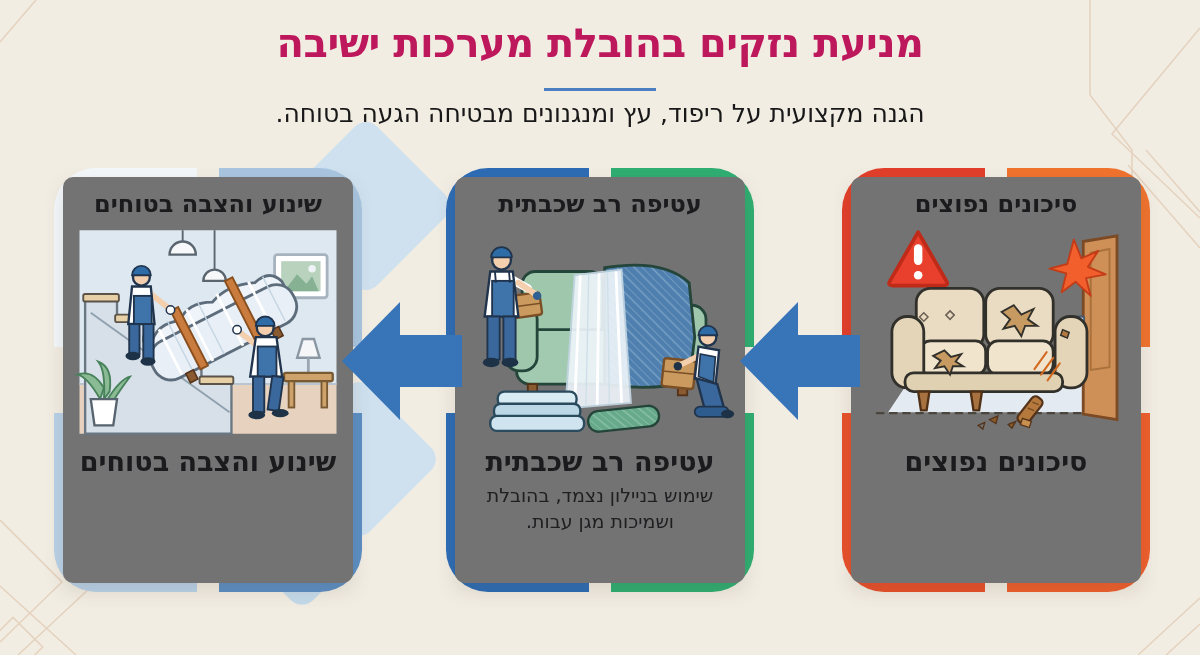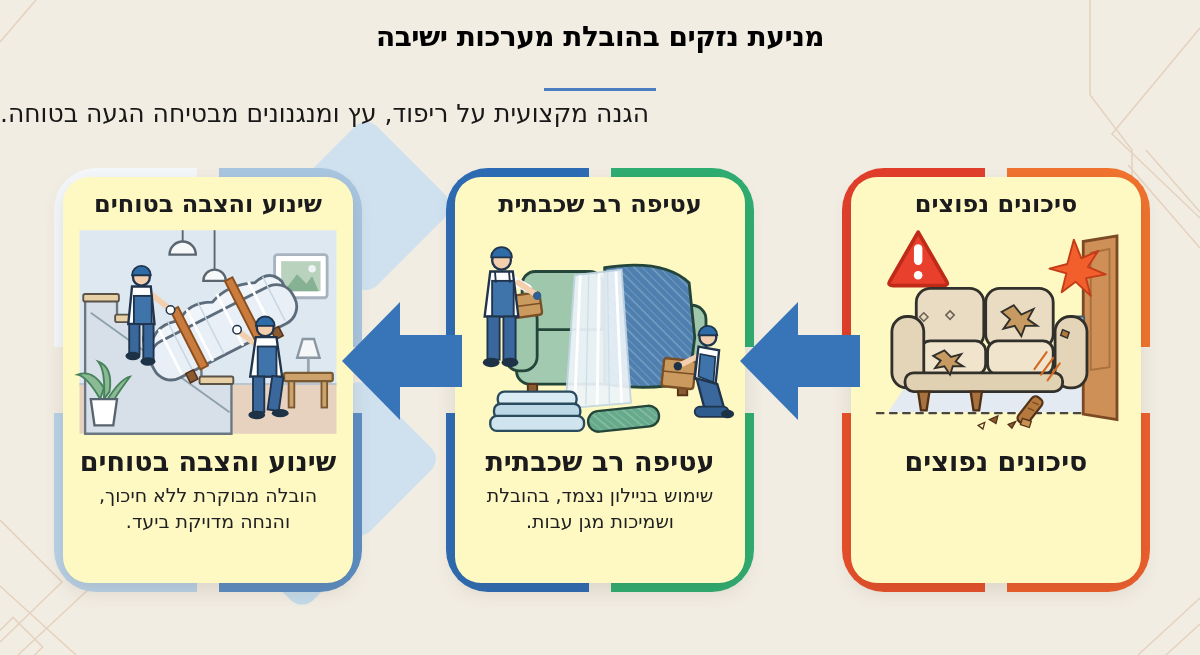--- a/index.html
+++ b/index.html
@@ -12,39 +12,39 @@
   .canvas{position:absolute;inset:0;}
   
   .bg-pattern{position:absolute;inset:0;z-index:0;}
   .deco-diamond{position:absolute;background:#cfe1ef;transform:rotate(45deg);border-radius:16px;z-index:0;}
   #deco1{left:302px;top:142px;width:128px;height:128px;}
   #deco2{left:300px;top:400px;width:118px;height:118px;}
   #deco3{left:258px;top:505px;width:88px;height:88px;background:#c4daea;}
   
   .page-title{
     position:absolute;top:20px;left:0;right:0;margin:0;text-align:center;
-    font-size:28px;font-weight:bold;color:#000000;letter-spacing:-.5px;z-index:3;
+    font-size:40px;font-weight:bold;color:#be185d;letter-spacing:-.5px;z-index:3;
   }
   .title-underline{position:absolute;top:88px;left:544px;width:112px;height:3px;background:#4c7fc2;z-index:3;}
   .page-subtitle{
-    position:absolute;top:99px;left:0;right:0;margin:0;text-align:left;
+    position:absolute;top:99px;left:0;right:0;margin:0;text-align:center;
     font-size:25px;color:#181818;z-index:3;
   }
   
   .card{position:absolute;top:168px;width:308px;height:424px;z-index:1;}
   .card-risks   {left:842px;--c-tl:#e23f2b;--c-tr:#f1732e;--c-bl:#e8502b;--c-br:#ee5f2d;}
   .card-wrap    {left:446px;--c-tl:#2d6cb5;--c-tr:#2fae72;--c-bl:#2d6cb5;--c-br:#2fae72;}
   .card-move    {left:54px; --c-tl:#f4f8fb;--c-tr:#a9c6e1;--c-bl:#b9d2e8;--c-br:#5c8ec4;}
   .fc{position:absolute;pointer-events:none;}
   .fc-tl{top:0;left:0;width:132px;height:168px;border-top:11px solid var(--c-tl);border-left:11px solid var(--c-tl);border-top-left-radius:42px;}
   .fc-tr{top:0;right:0;width:132px;height:168px;border-top:11px solid var(--c-tr);border-right:11px solid var(--c-tr);border-top-right-radius:42px;}
   .fc-bl{bottom:0;left:0;width:132px;height:168px;border-bottom:11px solid var(--c-bl);border-left:11px solid var(--c-bl);border-bottom-left-radius:42px;}
   .fc-br{bottom:0;right:0;width:132px;height:168px;border-bottom:11px solid var(--c-br);border-right:11px solid var(--c-br);border-bottom-right-radius:42px;}
   .card-inner{
-    position:absolute;inset:9px;background:#fef9c3;border-radius:26px;
+    position:absolute;inset:9px;background:#737373;border-radius:10px;
     box-shadow:0 8px 20px rgba(80,66,42,.14);
     display:flex;flex-direction:column;align-items:center;text-align:center;
   }
   .card-header{margin:13px 6px 0;font-size:24px;font-weight:bold;color:#1b1b1d;}
   .card-illus{width:272px;height:224px;margin-top:2px;}
   .card-illus svg{width:100%;height:100%;display:block;}
   .card-title{margin:2px 6px 0;font-size:27px;font-weight:bold;color:#1b1b1d;}
   .card-desc{margin:5px 14px 0;font-size:19px;line-height:1.38;color:#1f1f22;max-width:262px;}
   
   .flow-arrow{position:absolute;top:302px;width:120px;height:118px;z-index:2;}
@@ -343,21 +343,20 @@
 
           <g>
             <path d="M30 184 Q16 160 6 158 Q22 152 34 172 Z" fill="#8abb94" stroke="#47825a" stroke-width="2"></path>
             <path d="M34 184 Q36 154 28 144 Q44 150 40 176 Z" fill="#8abb94" stroke="#47825a" stroke-width="2"></path>
             <path d="M38 184 Q52 162 62 160 Q50 176 44 186 Z" fill="#8abb94" stroke="#47825a" stroke-width="2"></path>
             <polygon points="20,184 48,184 44,212 24,212" fill="#ffffff" stroke="#57636e" stroke-width="2.5"></polygon>
           </g>
         </svg>
       </div>
       <h3 class="card-title">שינוע והצבה בטוחים</h3>
-      <p class="card-desc">הובלה מבוקרת ללא חיכוך, והנחה מדויקת ביעד.</p>
     </div>
   </div>
 
   <div class="flow-arrow" id="arrow2">
     <div class="head"></div>
     <div class="tail"></div>
   </div>
   <div class="flow-arrow" id="arrow1">
     <div class="head"></div>
     <div class="tail"></div>

